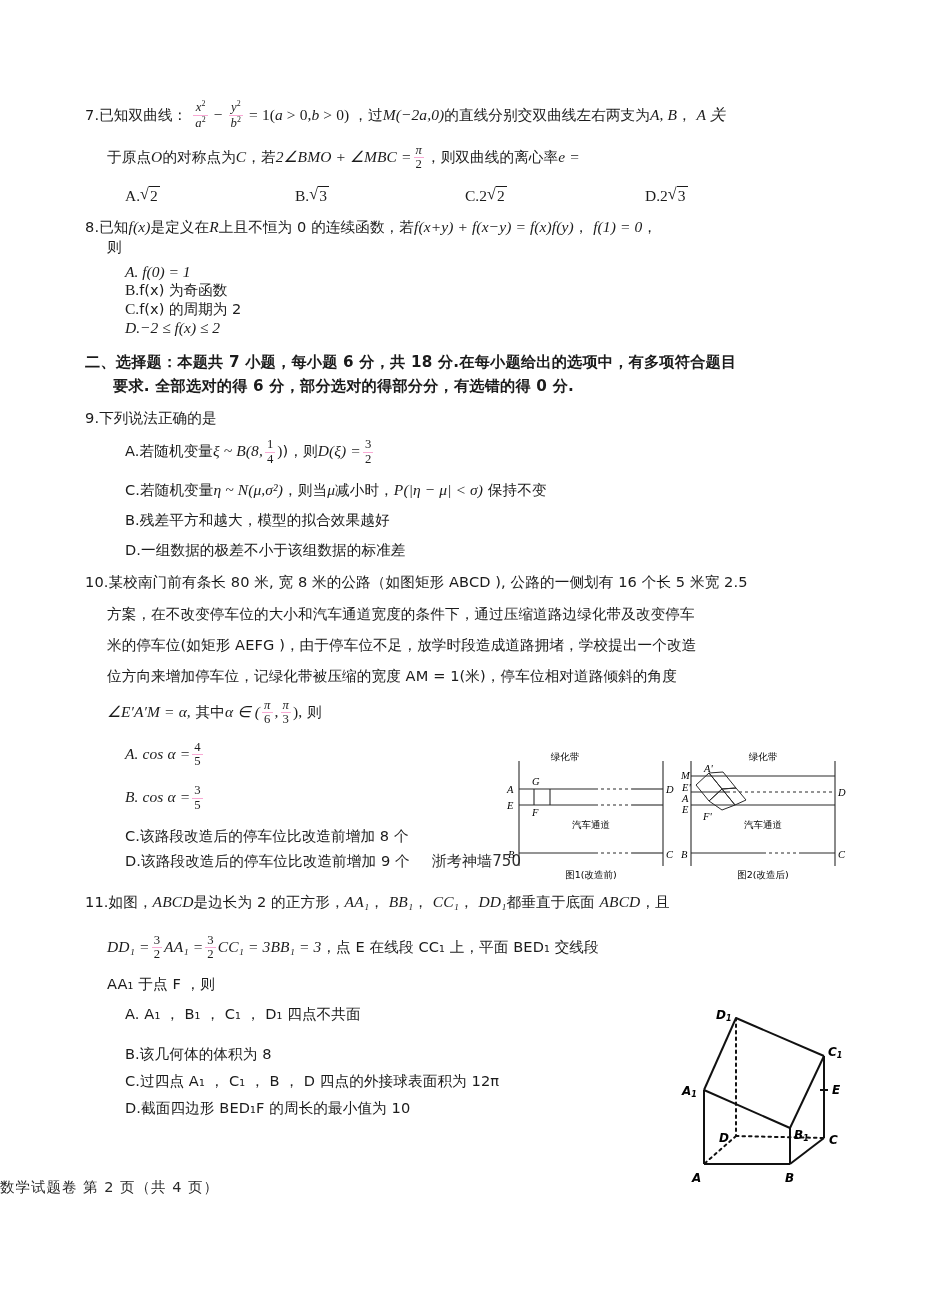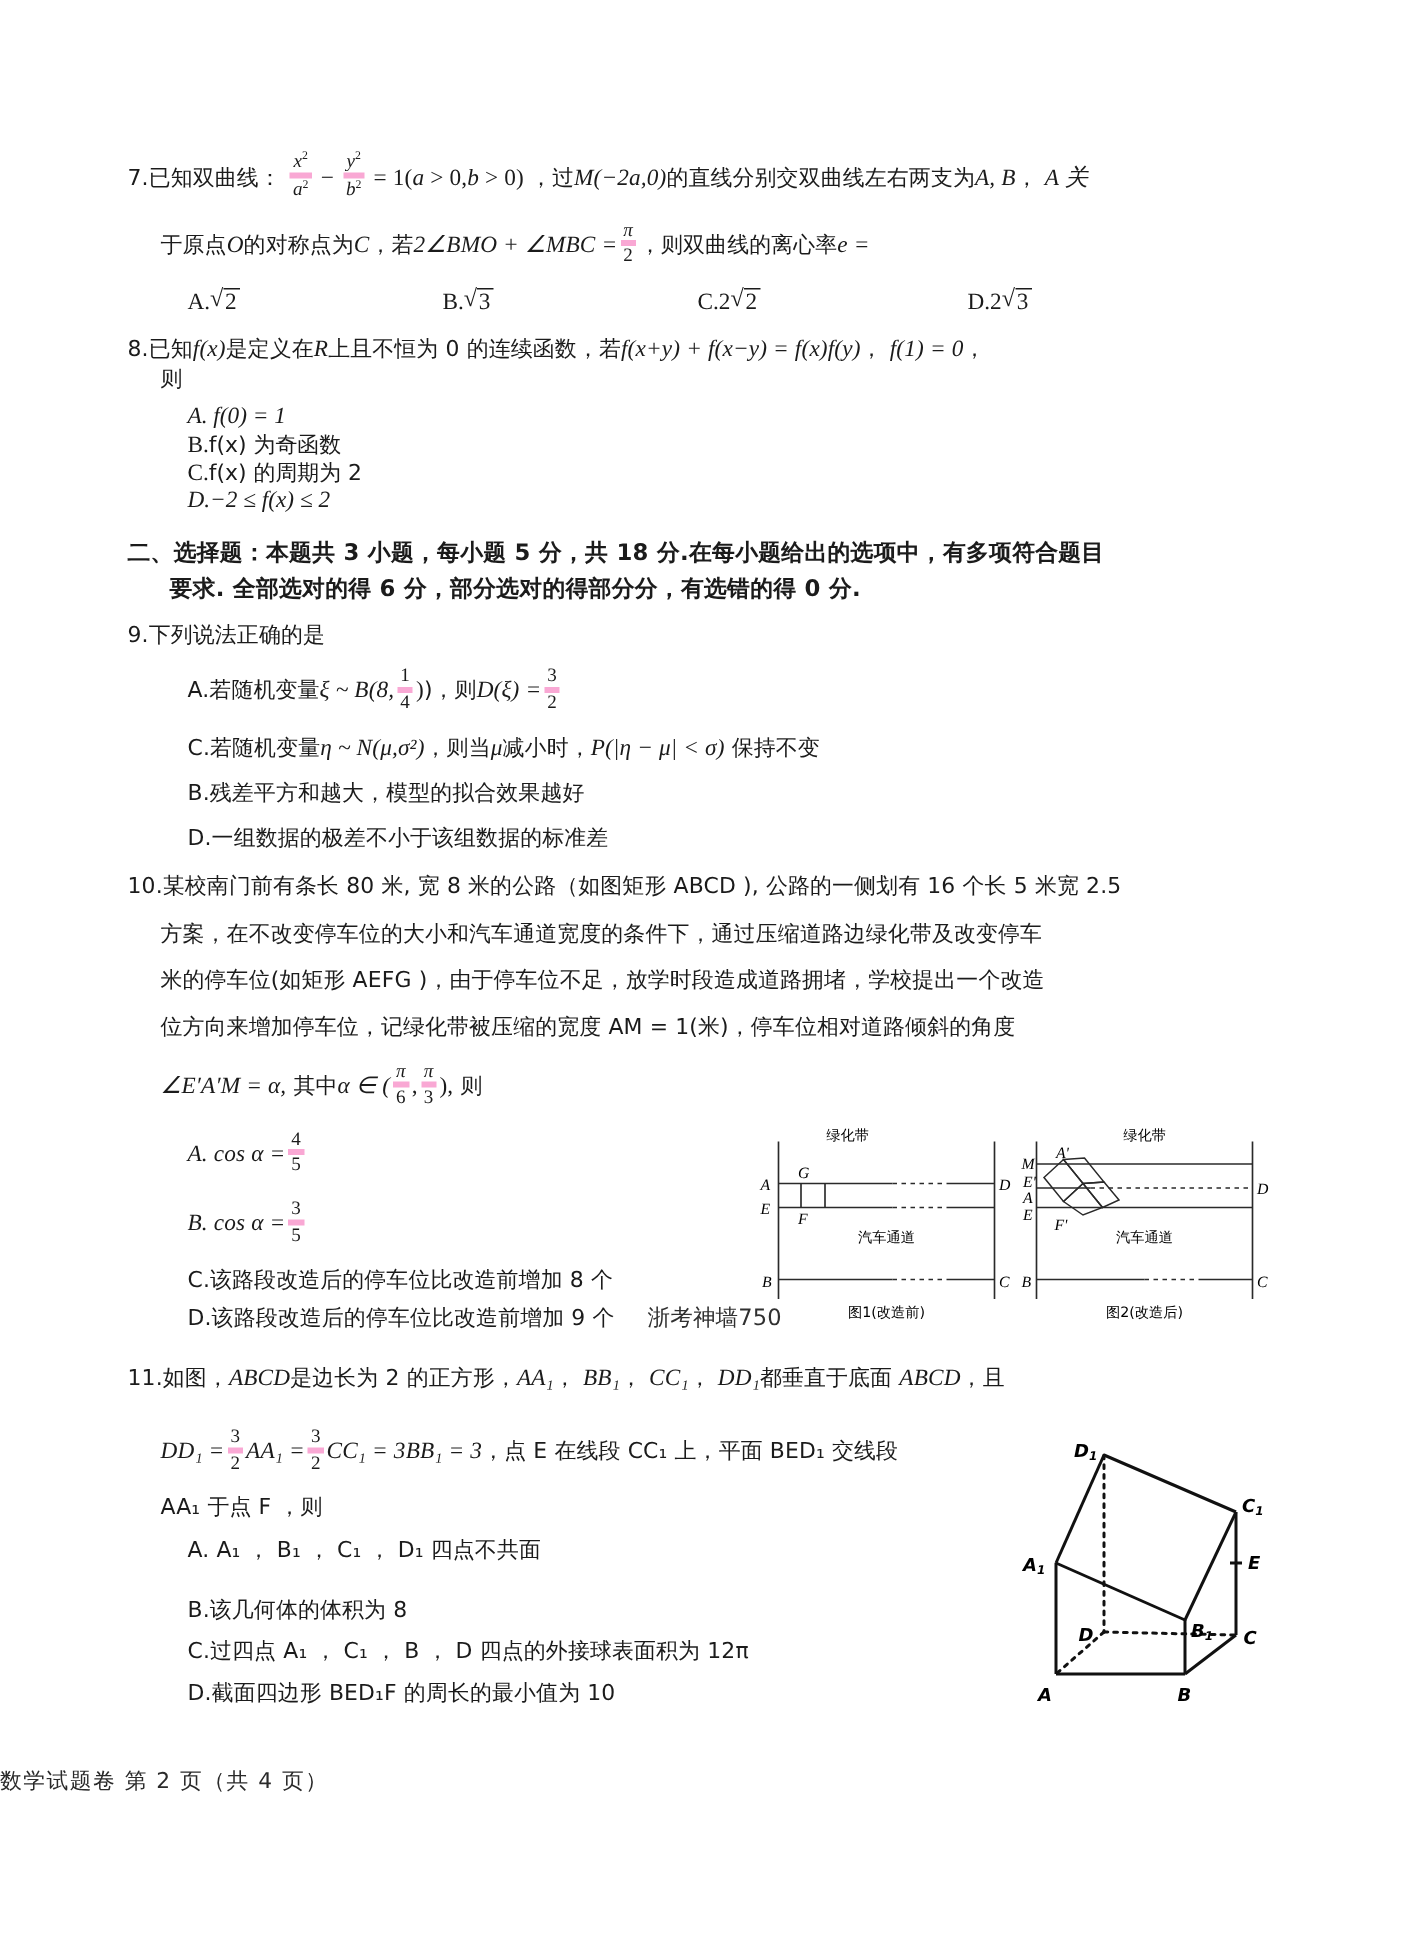--- a/index.html
+++ b/index.html
@@ -39,21 +39,21 @@
   
   .frac {
     display: inline-block;
     vertical-align: -0.52em;
     text-align: center;
     font-size: 0.82em;
     line-height: 1.05;
     margin: 0 2px;
   }
   .frac > span { display: block; padding: 0 2px; }
-  .frac .num { border-bottom: 4px solid #f9a8d4; }
+  .frac .num { border-bottom: 1px solid #f9a8d4; }
 
   
   .sqrt { display: inline-block; position: relative; padding-left: 9px; }
   .sqrt::before {
     content: "√";
     position: absolute; left: 0; top: -1px;
     font-size: 1.04em;
   }
   .sqrt > .rad {
     border-top: 1px solid #1b1b1b;
@@ -94,21 +94,21 @@
   }
 
   
   .fig-road {
     position: absolute;
     left: 495px; top: 748px;
     width: 390px; height: 140px;
   }
   .fig-solid {
     position: absolute;
-    left: 672px; top: 946px;
+    left: 672px; top: 994px;
     width: 222px; height: 195px;
   }
   .fig-cap {
     font-family: "DejaVu Sans", "Liberation Sans", sans-serif;
     font-size: 9.5px;
   }
   .figlabel {
     font-family: "Liberation Serif", serif;
     font-style: italic;
     font-size: 10.5px;
@@ -159,21 +159,21 @@
     </div>
     <div class="opts" style="padding-left:40px;margin-bottom:14px;flex-direction:column;">
       <div style="width:185px"><span class="mi">A.</span><span class="mi">&nbsp;</span><span class="mi">f(0) = 1</span></div>
       <div style="width:175px"><span class="mn">B.</span><span class="cn">f(x) 为奇函数</span></div>
       <div style="width:180px"><span class="mn">C.</span><span class="cn">f(x) 的周期为 2</span></div>
       <div><span class="mi">D.</span><span class="mi">−2 ≤ f(x) ≤ 2</span></div>
     </div>
   </div>
 
   <div class="section-head" style="margin-bottom:10px;">
-    <span>二、选择题：本题共 3 小题，每小题 5 分，共 18 分.在每小题给出的选项中，有多项符合题目</span>
+    <span>二、选择题：本题共 7 小题，每小题 6 分，共 18 分.在每小题给出的选项中，有多项符合题目</span>
     <span class="l2">要求. 全部选对的得 6 分，部分选对的得部分分，有选错的得 0 分.</span>
   </div>
 
   <div class="qblock">
     <div class="qline" style="margin-bottom:10px;">
       <span class="cn">9.</span><span class="cn">下列说法正确的是</span>
     </div>
     <div class="qline indent2" style="margin-bottom:14px;">
       <span class="cn">A.若随机变量</span><span class="mi">ξ ~ B(8,</span><span class="frac"><span class="num">1</span><span class="den">4</span></span><span class="mn">)</span><span class="cn">)，则</span><span class="mi">D(ξ) =</span><span class="frac"><span class="num">3</span><span class="den">2</span></span>
     </div>

